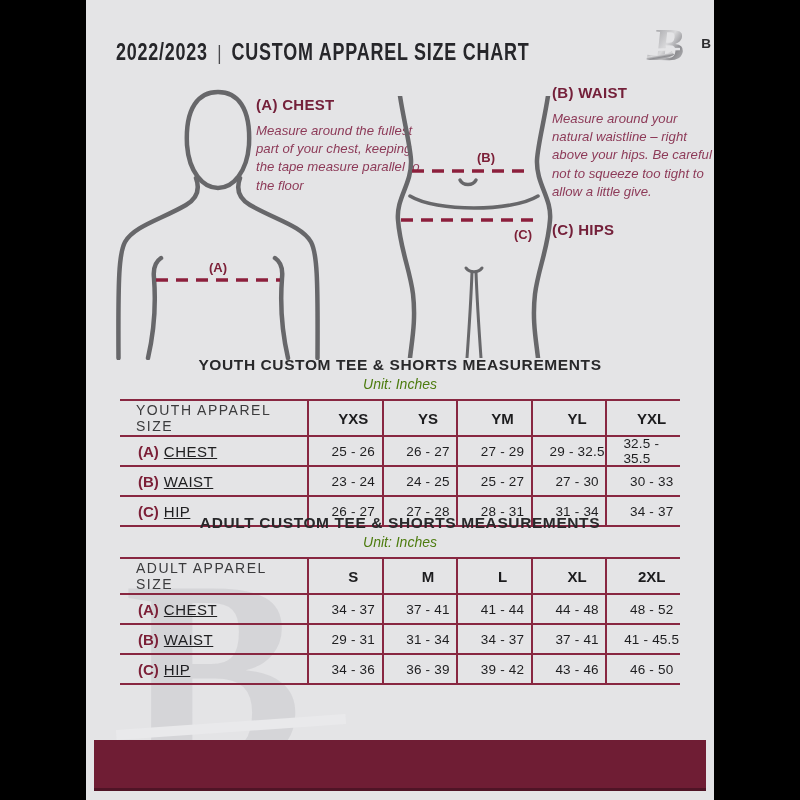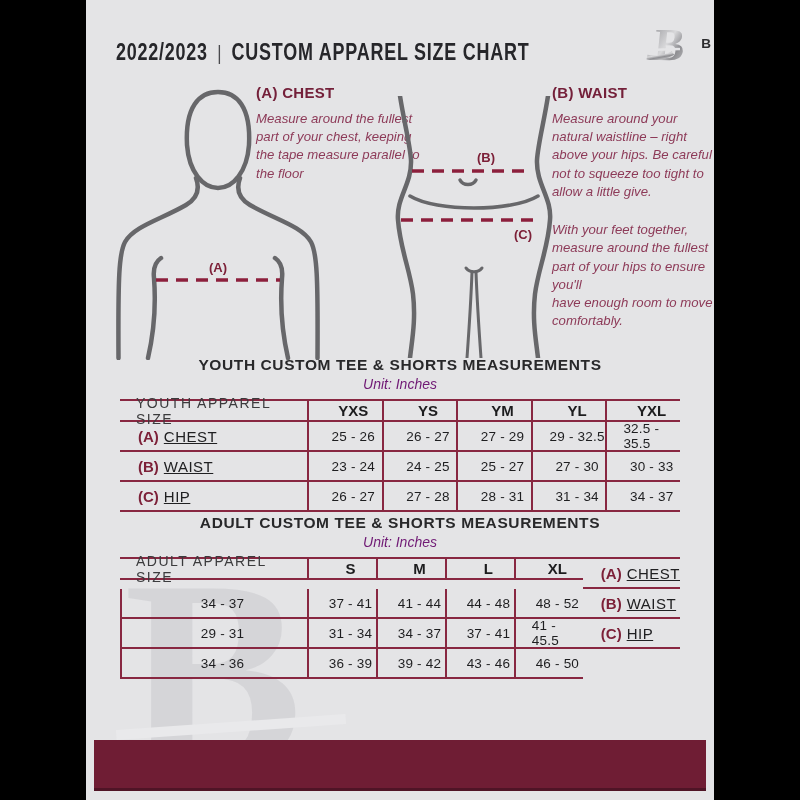--- a/index.html
+++ b/index.html
@@ -12,37 +12,37 @@
   .title-block .pipe{font-weight:normal;color:#4a4a4e;margin:0 12px;font-size:21px;}
   .logo{display:flex;align-items:center;gap:9px;}
   .brand-name{font-size:13.5px;font-weight:bold;letter-spacing:6.5px;color:#2c2c2e;margin-right:-6px;}
 
   
   .diagrams{position:absolute;top:80px;left:0;right:0;height:288px;z-index:1;}
   .fig{position:absolute;}
   .instr{position:absolute;}
   .instr-heading{font-size:15px;font-weight:bold;color:#74203a;letter-spacing:0.3px;margin:0 0 9px 0;}
   .instr-text{font-size:13.2px;font-style:italic;color:#8d3a58;line-height:1.38;margin:0;white-space:pre-line;}
-  .chest-instr{left:170px;top:4px;width:166px;}
+  .chest-instr{left:170px;top:16px;width:166px;}
   .right-col{left:466px;top:4px;width:168px;}
   .hips-block{margin-top:20px;}
   .outline{stroke:#67676a;stroke-width:4.5;fill:none;stroke-linecap:round;}
   .dash{stroke:#8c1f3c;stroke-width:3.5;fill:none;stroke-dasharray:12 8;}
   .fig-label{font-size:13px;font-weight:bold;fill:#7c2038;font-family:"Liberation Sans",sans-serif;}
 
   
   .measure-section{position:absolute;left:0;right:0;text-align:center;z-index:1;}
   .youth-section{top:356px;}
   .adult-section{top:514px;}
   .section-title{font-size:15.5px;font-weight:bold;color:#28282a;letter-spacing:0.6px;margin:0;}
-  .section-unit{font-size:14px;font-style:italic;color:#701a75;margin:2px 0 0 0;}
+  .section-unit{font-size:14px;font-style:italic;color:#4d7c0f;margin:2px 0 0 0;}
   .size-table{width:560px;margin:7px auto 0 auto;display:grid;grid-template-columns:187px repeat(5,1fr);border-top:2px solid #882741;text-align:left;}
   .cell{display:flex;align-items:center;border-bottom:2px solid #882741;box-sizing:border-box;padding-left:16px;}
   .cell.val{border-left:2px solid #882741;justify-content:center;}
-  .cell.head{height:21px;}
+  .cell.head{height:36px;}
   .cell.data{height:30px;}
   .cell.first{padding-left:16px;}
   .col-head-label{font-size:14px;color:#3b3b3d;letter-spacing:1.5px;}
   .size-head{font-size:15px;font-weight:bold;color:#1c1c1e;}
   .row-pfx{font-weight:bold;color:#7c2038;margin-right:5px;font-size:15px;}
   .row-lbl{font-size:15px;color:#202022;letter-spacing:0.5px;text-decoration:underline;}
   .val-txt{font-size:13.5px;color:#1e1e20;letter-spacing:0.2px;}
   .cell.data.first{padding-left:18px;}
 
   
@@ -111,22 +111,21 @@
       <path class="dash" d="M15,124 L152,124"></path>
       <text class="fig-label" x="137" y="143" text-anchor="middle">(C)</text>
     </svg>
 
     <div class="instr right-col">
       <div>
         <p class="instr-heading">(B) WAIST</p>
         <p class="instr-text">Measure around your natural waistline – right above your hips. Be careful not to squeeze too tight to allow a little give.</p>
       </div>
       <div class="hips-block">
-        <p class="instr-text">With your feet together, measure around the fullest part of your hips to ensure you'll
-have enough room to move comfortably.</p>
+        <p class="instr-heading">(C) HIPS</p>
       </div>
     </div>
   </div>
 
   <div class="measure-section youth-section">
     <p class="section-title">YOUTH CUSTOM TEE &amp; SHORTS MEASUREMENTS</p>
     <p class="section-unit">Unit: Inches</p>
     <div class="size-table">
       <div class="cell head first">
           <span class="col-head-label">YOUTH APPAREL SIZE</span>
@@ -221,20 +220,23 @@
         </div>
       <div class="cell head val">
           <span class="size-head">M</span>
         </div>
       <div class="cell head val">
           <span class="size-head">L</span>
         </div>
       <div class="cell head val">
           <span class="size-head">XL</span>
         </div>
+      <div class="cell head val">
+          <span class="size-head">2XL</span>
+        </div>
 
       <div class="cell data first">
           <span class="row-pfx">(A)</span>
           <span class="row-lbl">CHEST</span>
         </div>
       <div class="cell data val">
           <span class="val-txt">34 - 37</span>
         </div>
       <div class="cell data val">
           <span class="val-txt">37 - 41</span>

